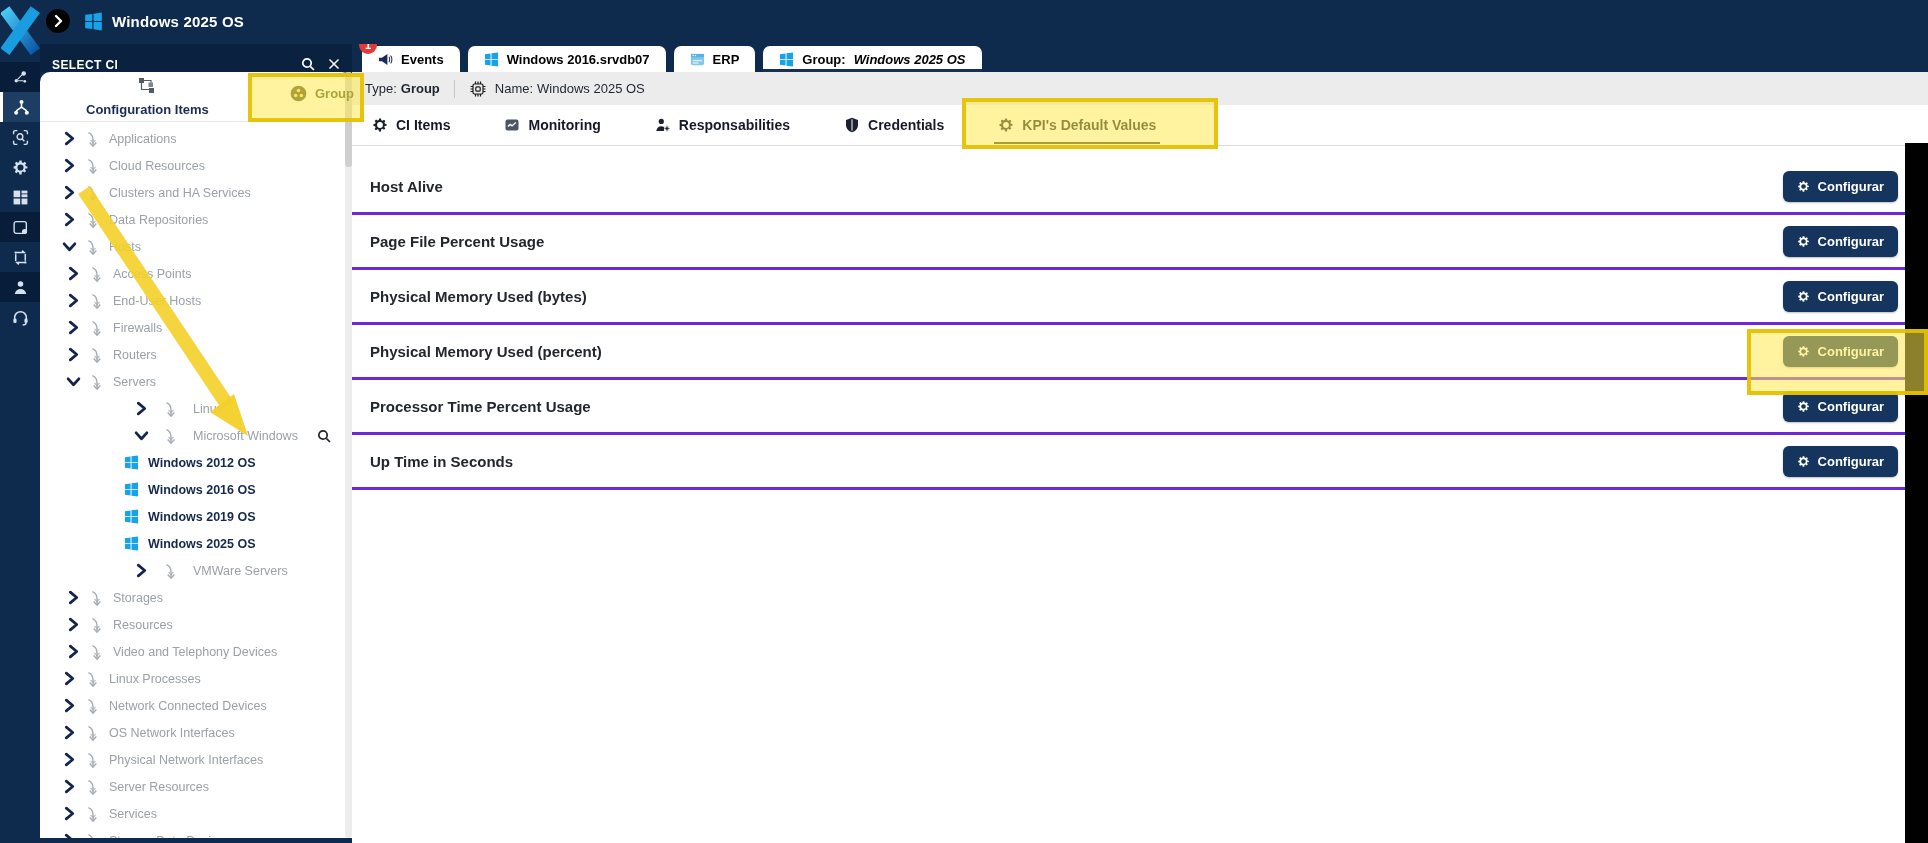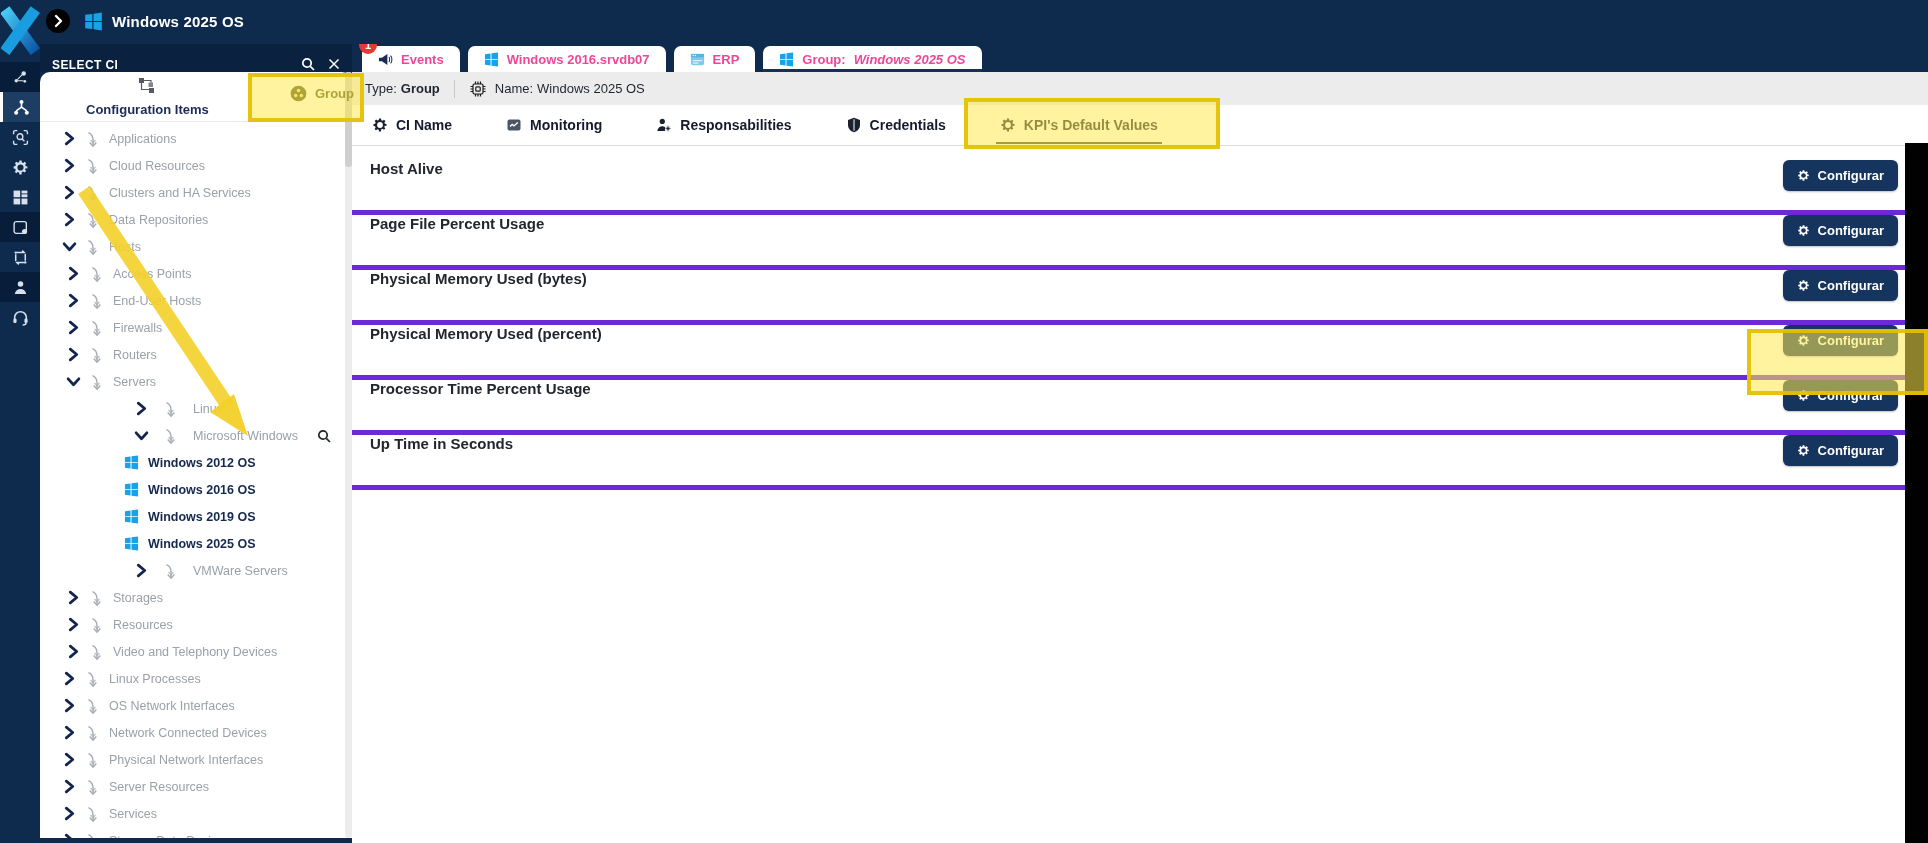--- a/index.html
+++ b/index.html
@@ -57,40 +57,40 @@
   .arrow-svg{position:absolute;left:0;top:0;width:312px;height:800px;pointer-events:none;z-index:40;overflow:visible;}
 
   
   .main{position:absolute;left:352px;top:0;right:0;bottom:0;background:#fff;}
   .tabstrip{position:relative;height:72px;background:#0e2b4d;}
   .tabs{position:absolute;left:10px;bottom:0;display:flex;gap:8px;align-items:flex-end;}
   .tab{height:26px;background:#fff;border-radius:7px 7px 0 0;display:flex;align-items:center;gap:8px;
        padding:0 16px;cursor:pointer;position:relative;}
   .tab .ticon{width:15px;height:15px;display:flex;}
   .tab .ticon svg{width:15px;height:15px;}
-  .tab-label{font-size:13px;font-weight:bold;color:#ec4899;white-space:nowrap;}
+  .tab-label{font-size:13px;font-weight:bold;color:#000000;white-space:nowrap;}
   .tab.active{box-shadow:inset 0 -3px 0 #1b2f55;}
   .badge{position:absolute;left:-3px;top:-10px;width:18px;height:18px;border-radius:50%;background:#e53935;
          color:#fff;font-size:11px;font-weight:bold;display:flex;align-items:center;justify-content:center;z-index:5;}
 
   .metabar{height:33px;background:#ececec;display:flex;align-items:center;padding-left:13px;font-size:13px;color:#1e2430;}
   .metabar b{margin-left:4px;}
   .meta-div{width:1px;height:18px;background:#c6c6c6;margin:0 14px;}
   .chip-ic{width:18px;height:18px;margin-right:8px;}
 
   .subtabs{height:41px;background:#fff;border-bottom:1px solid #dcdcdc;display:flex;align-items:center;
            padding-left:20px;gap:54px;position:relative;}
   .subtab{display:flex;align-items:center;gap:8px;cursor:pointer;position:relative;}
   .subtab svg{width:16px;height:16px;color:#1c2130;}
   .subtab-label{font-size:14px;font-weight:bold;color:#15192b;white-space:nowrap;}
   .subtab .underline{position:absolute;left:-4px;right:-4px;bottom:-11px;height:2px;background:#3f3f22;}
   .hl-kpitab{left:-36px;top:-19px;right:-62px;bottom:-16px;}
 
   .kpi-list{padding-top:14px;position:relative;}
-  .kpi-row{height:55px;display:flex;padding:0 30px 0 18px;border-bottom:5px solid #6d28d9;position:relative;}
+  .kpi-row{height:55px;display:flex;align-items:center;padding:0 30px 0 18px;border-bottom:3px solid #6d28d9;position:relative;}
   .kpi-name{flex:1;font-size:15px;font-weight:bold;color:#22262e;}
   .cfg-btn{height:31px;background:#15355f;border:none;border-radius:6px;color:#fff;display:flex;align-items:center;
            gap:8px;padding:0 14px;font-size:13px;font-weight:bold;cursor:pointer;
            box-shadow:0 1px 2px rgba(0,0,0,.25);font-family:inherit;}
   .cfg-btn svg{width:13px;height:13px;color:#fff;}
   .hl-row{left:1395px;right:0;top:4px;height:66px;z-index:10;}
   .black-strip{position:absolute;right:0;top:143px;bottom:0;width:23px;background:#010101;z-index:3;}
 </style>
 </head>
 <body>
@@ -464,32 +464,32 @@
         </div>
         <div class="tree-row lv0">
           <span class="chev"><svg viewBox="0 0 14 14" fill="none" stroke="#14254d" stroke-width="2.6" stroke-linecap="round" stroke-linejoin="round">
               <path d="M4 2l6 5-6 5"></path>
             </svg></span>
           <span class="bicon"><svg viewBox="0 0 14 16" fill="none" stroke="#a5abb3" stroke-width="1.3">
               <path d="M3.2 1.5c3 1.3 4.3 3.6 4.3 6.8v5.2"></path>
               <path d="M4.4 10.8 7.5 14.2 10.6 10.8"></path>
               <path d="M5.2 8.4 7.5 11l2.3-2.6" opacity=".7"></path>
             </svg></span>
+          <span class="tree-label">Network Connected Devices</span>
+        </div>
+        <div class="tree-row lv0">
+          <span class="chev"><svg viewBox="0 0 14 14" fill="none" stroke="#14254d" stroke-width="2.6" stroke-linecap="round" stroke-linejoin="round">
+              <path d="M4 2l6 5-6 5"></path>
+            </svg></span>
+          <span class="bicon"><svg viewBox="0 0 14 16" fill="none" stroke="#a5abb3" stroke-width="1.3">
+              <path d="M3.2 1.5c3 1.3 4.3 3.6 4.3 6.8v5.2"></path>
+              <path d="M4.4 10.8 7.5 14.2 10.6 10.8"></path>
+              <path d="M5.2 8.4 7.5 11l2.3-2.6" opacity=".7"></path>
+            </svg></span>
           <span class="tree-label">OS Network Interfaces</span>
-        </div>
-        <div class="tree-row lv0">
-          <span class="chev"><svg viewBox="0 0 14 14" fill="none" stroke="#14254d" stroke-width="2.6" stroke-linecap="round" stroke-linejoin="round">
-              <path d="M4 2l6 5-6 5"></path>
-            </svg></span>
-          <span class="bicon"><svg viewBox="0 0 14 16" fill="none" stroke="#a5abb3" stroke-width="1.3">
-              <path d="M3.2 1.5c3 1.3 4.3 3.6 4.3 6.8v5.2"></path>
-              <path d="M4.4 10.8 7.5 14.2 10.6 10.8"></path>
-              <path d="M5.2 8.4 7.5 11l2.3-2.6" opacity=".7"></path>
-            </svg></span>
-          <span class="tree-label">Network Connected Devices</span>
         </div>
         <div class="tree-row lv0">
           <span class="chev"><svg viewBox="0 0 14 14" fill="none" stroke="#14254d" stroke-width="2.6" stroke-linecap="round" stroke-linejoin="round">
               <path d="M4 2l6 5-6 5"></path>
             </svg></span>
           <span class="bicon"><svg viewBox="0 0 14 16" fill="none" stroke="#a5abb3" stroke-width="1.3">
               <path d="M3.2 1.5c3 1.3 4.3 3.6 4.3 6.8v5.2"></path>
               <path d="M4.4 10.8 7.5 14.2 10.6 10.8"></path>
               <path d="M5.2 8.4 7.5 11l2.3-2.6" opacity=".7"></path>
             </svg></span>
@@ -605,21 +605,21 @@
     <span style="margin-left:4px">Windows 2025 OS</span>
   </div>
 
   <div class="subtabs" id="subtabs">
       <div class="subtab">
         <span style="display: flex;">
           <svg viewBox="0 0 16 16" fill="currentColor">
             <path fill-rule="evenodd" d="M8 5.1a2.9 2.9 0 1 0 0 5.8 2.9 2.9 0 0 0 0-5.8zm6.5 3.9-1.7-.3c-.1.5-.3.9-.5 1.3l1 1.4-1.4 1.4-1.4-1c-.4.2-.8.4-1.3.5L9 14.5H7l-.3-1.7c-.5-.1-.9-.3-1.3-.5l-1.4 1-1.4-1.4 1-1.4c-.2-.4-.4-.8-.5-1.3L1.5 9V7l1.7-.3c.1-.5.3-.9.5-1.3l-1-1.4L4.1 2.6l1.4 1c.4-.2.8-.4 1.3-.5L7 1.5h2l.3 1.7c.5.1.9.3 1.3.5l1.4-1 1.4 1.4-1 1.4c.2.4.4.8.5 1.3l1.6.2z"></path>
           </svg>
         </span>
-        <span class="subtab-label">CI Name</span>
+        <span class="subtab-label">CI Items</span>
       </div>
       <div class="subtab">
         <span style="display: flex;">
           <svg viewBox="0 0 16 16">
             <rect x="1.5" y="2.5" width="13" height="11" rx="2" fill="#4b5563"></rect>
             <path d="M4 9.6l2.2-2.2 1.8 1.5 3.8-3.5" stroke="#fff" stroke-width="1.4" fill="none"></path>
           </svg>
         </span>
         <span class="subtab-label">Monitoring</span>
       </div>

